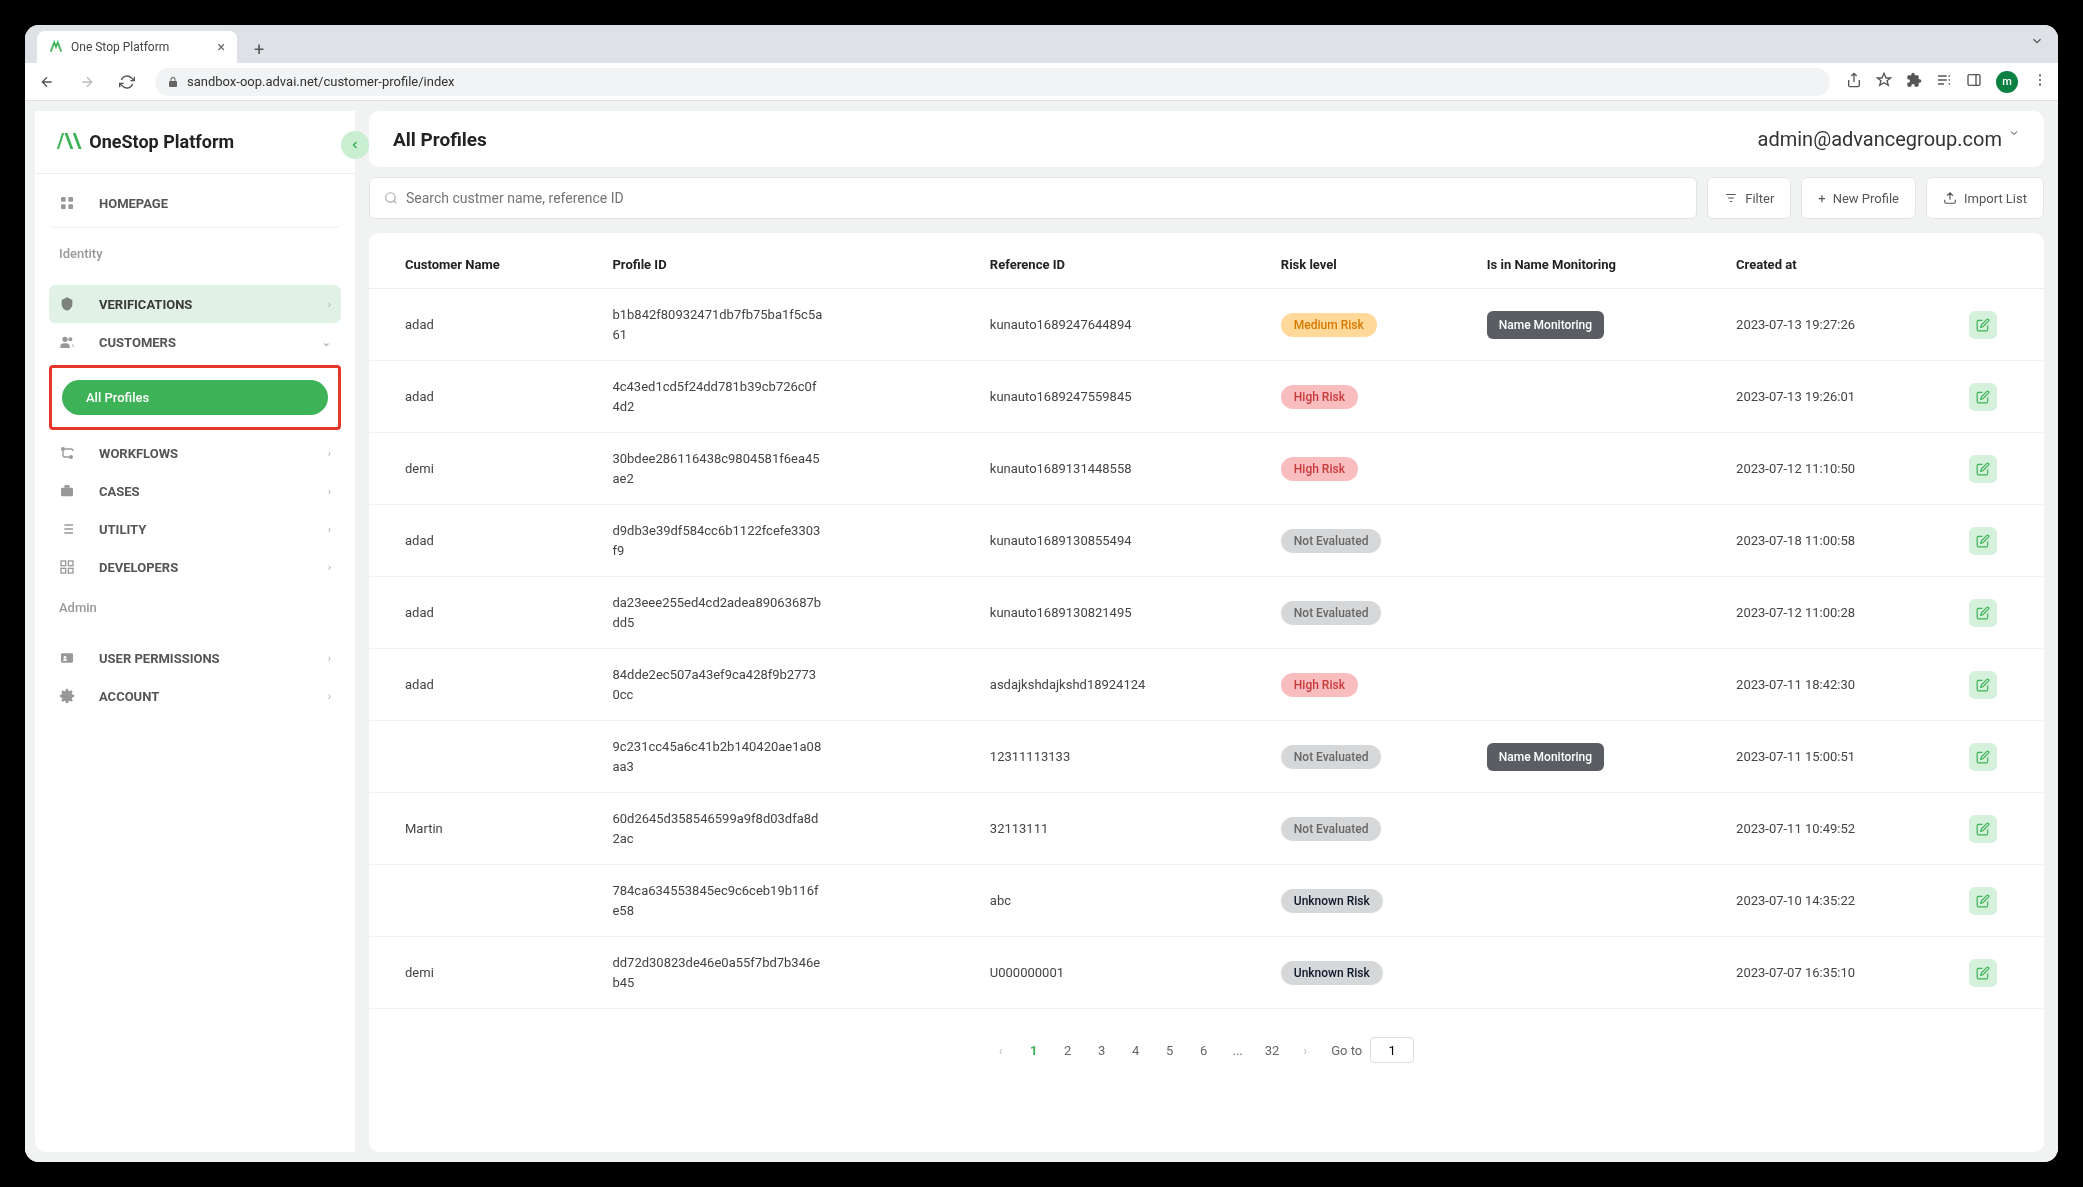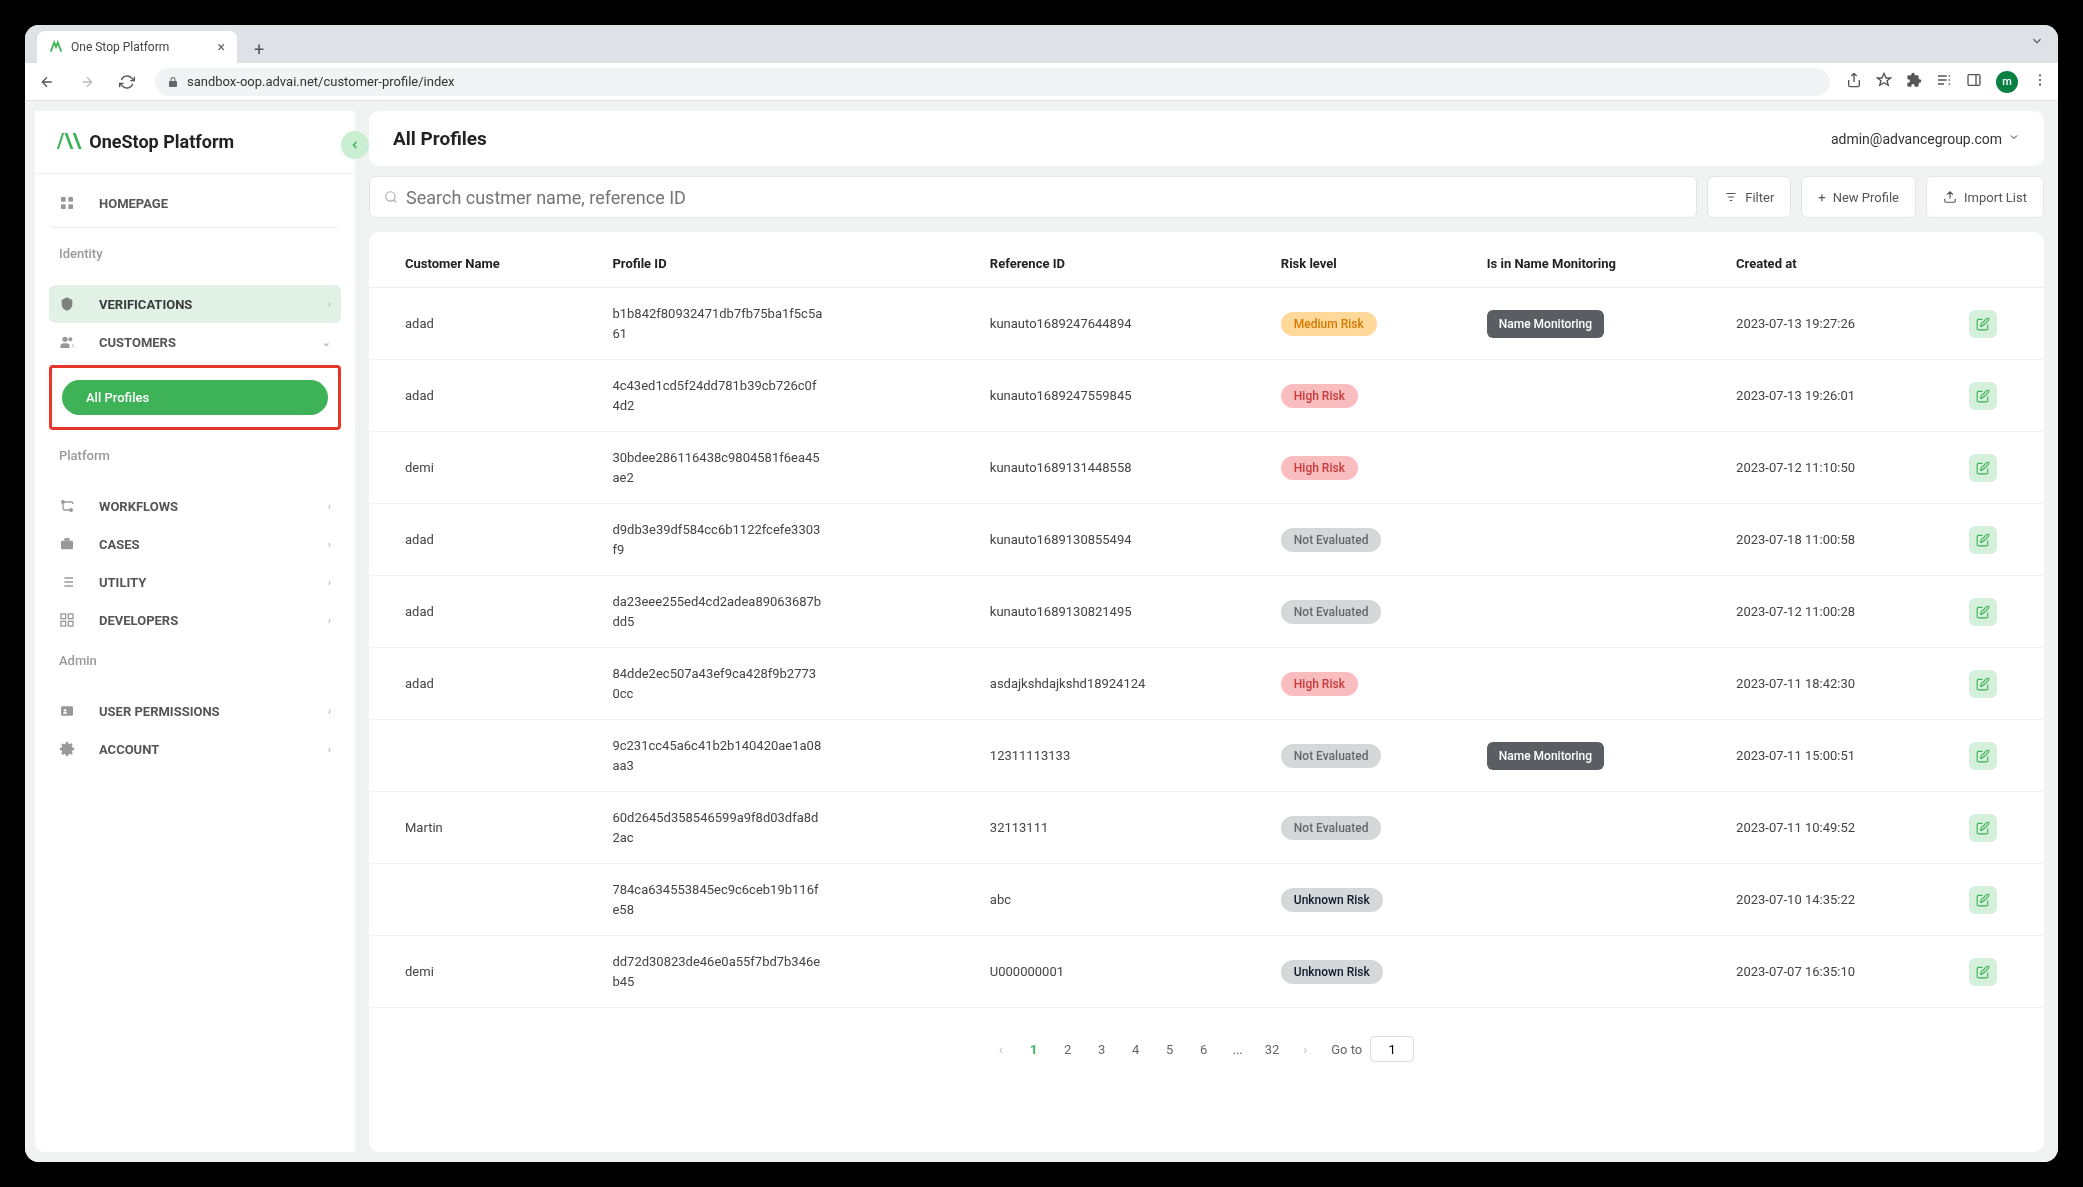--- a/index.html
+++ b/index.html
@@ -30,24 +30,24 @@
 .nav-item { display: flex; align-items: center; gap: 24px; padding: 11px 10px; font-size: 13px; font-weight: 700; color: #555; cursor: pointer; border-radius: 6px; position: relative; }
 .nav-item.active-parent { background: #e1f1e6; color: #3a3a3a; }
 .nav-item .chev { margin-left: auto; color: #bbb; font-size: 11px; }
 .nav-icon { width: 16px; height: 16px; opacity: 0.6; }
 .nav-sub { display: flex; align-items: center; background: #3eb256; color: #fff; border-radius: 20px; padding: 10px 24px; margin: 8px 4px; font-size: 13px; font-weight: 500; cursor: pointer; }
 .highlight-box { border: 3px solid #e6352b; border-radius: 4px; padding: 4px 6px; margin: 4px 0; }
 .nav-item.bottom-border { border-bottom: 1px solid #eee; margin-bottom: 4px; padding-bottom: 16px; }
 .main { flex: 1; display: flex; flex-direction: column; padding: 10px 14px 10px 8px; overflow: hidden; }
 .header-card { background: #fff; border-radius: 10px; padding: 16px 24px; display: flex; align-items: center; justify-content: space-between; margin-bottom: 10px; }
 .page-title { font-size: 19px; font-weight: 700; color: #222; }
-.user-menu { font-size: 14px; color: #333; display: flex; align-items: flex-start; gap: 6px; cursor: pointer; }
+.user-menu { font-size: 20px; color: #333; display: flex; align-items: flex-start; gap: 6px; cursor: pointer; }
 .toolbar { display: flex; gap: 10px; margin-bottom: 14px; }
 .search-box { flex: 1; background: #fff; border: 1px solid #e4e4e4; border-radius: 6px; display: flex; align-items: center; padding: 0 14px; height: 42px; gap: 8px; color: #aaa; font-size: 14px; }
-.search-box input { border: none; outline: none; flex: 1; font-size: 18px; color: #444; background: transparent; }
+.search-box input { border: none; outline: none; flex: 1; font-size: 14px; color: #444; background: transparent; }
 .tbtn { background: #fff; border: 1px solid #e4e4e4; border-radius: 6px; height: 42px; padding: 11px 16px; display: flex; align-items: center; gap: 7px; font-size: 13px; color: #555; cursor: pointer; }
 .table-card { background: #fff; border-radius: 10px; flex: 1; overflow: auto; padding: 8px 0; }
 table { width: 100%; border-collapse: collapse; }
 th { text-align: left; font-size: 13px; font-weight: 700; color: #222; padding: 16px 14px; border-bottom: 1px solid #eee; }
 th:first-child, td:first-child { padding-left: 36px; }
 td { font-size: 13px; color: #444; padding: 16px 14px; border-bottom: 1px solid #f2f2f2; vertical-align: middle; }
 .profile-id { max-width: 210px; word-break: break-all; line-height: 1.5; }
 .badge { display: inline-block; padding: 5px 13px; border-radius: 14px; font-size: 12px; font-weight: 500; }
 .badge.medium { background: #ffd89a; color: #d47a00; }
 .badge.high { background: #f9bcbf; color: #c93b3b; }
@@ -173,21 +173,20 @@
               <path d="M22 21v-2a4 4 0 00-3-3.85"></path>
             </svg>
           <span>CUSTOMERS</span>
           <span class="chev">⌄</span>
         </div>
         <div class="highlight-box">
           <div class="nav-sub">
             <span>All Profiles</span>
           </div>
         </div>
-        <div class="nav-section-label">Platform</div>
         <div class="nav-item">
           <svg class="nav-icon" viewBox="0 0 24 24" fill="currentColor">
               <circle cx="6" cy="6" r="3"></circle>
               <circle cx="18" cy="18" r="3"></circle>
               <path d="M9 6h9a3 3 0 013 3v0M6 9v6a3 3 0 003 3h6" stroke="currentColor" stroke-width="2" fill="none"></path>
             </svg>
           <span>WORKFLOWS</span>
           <span class="chev">›</span>
         </div>
         <div class="nav-item">

